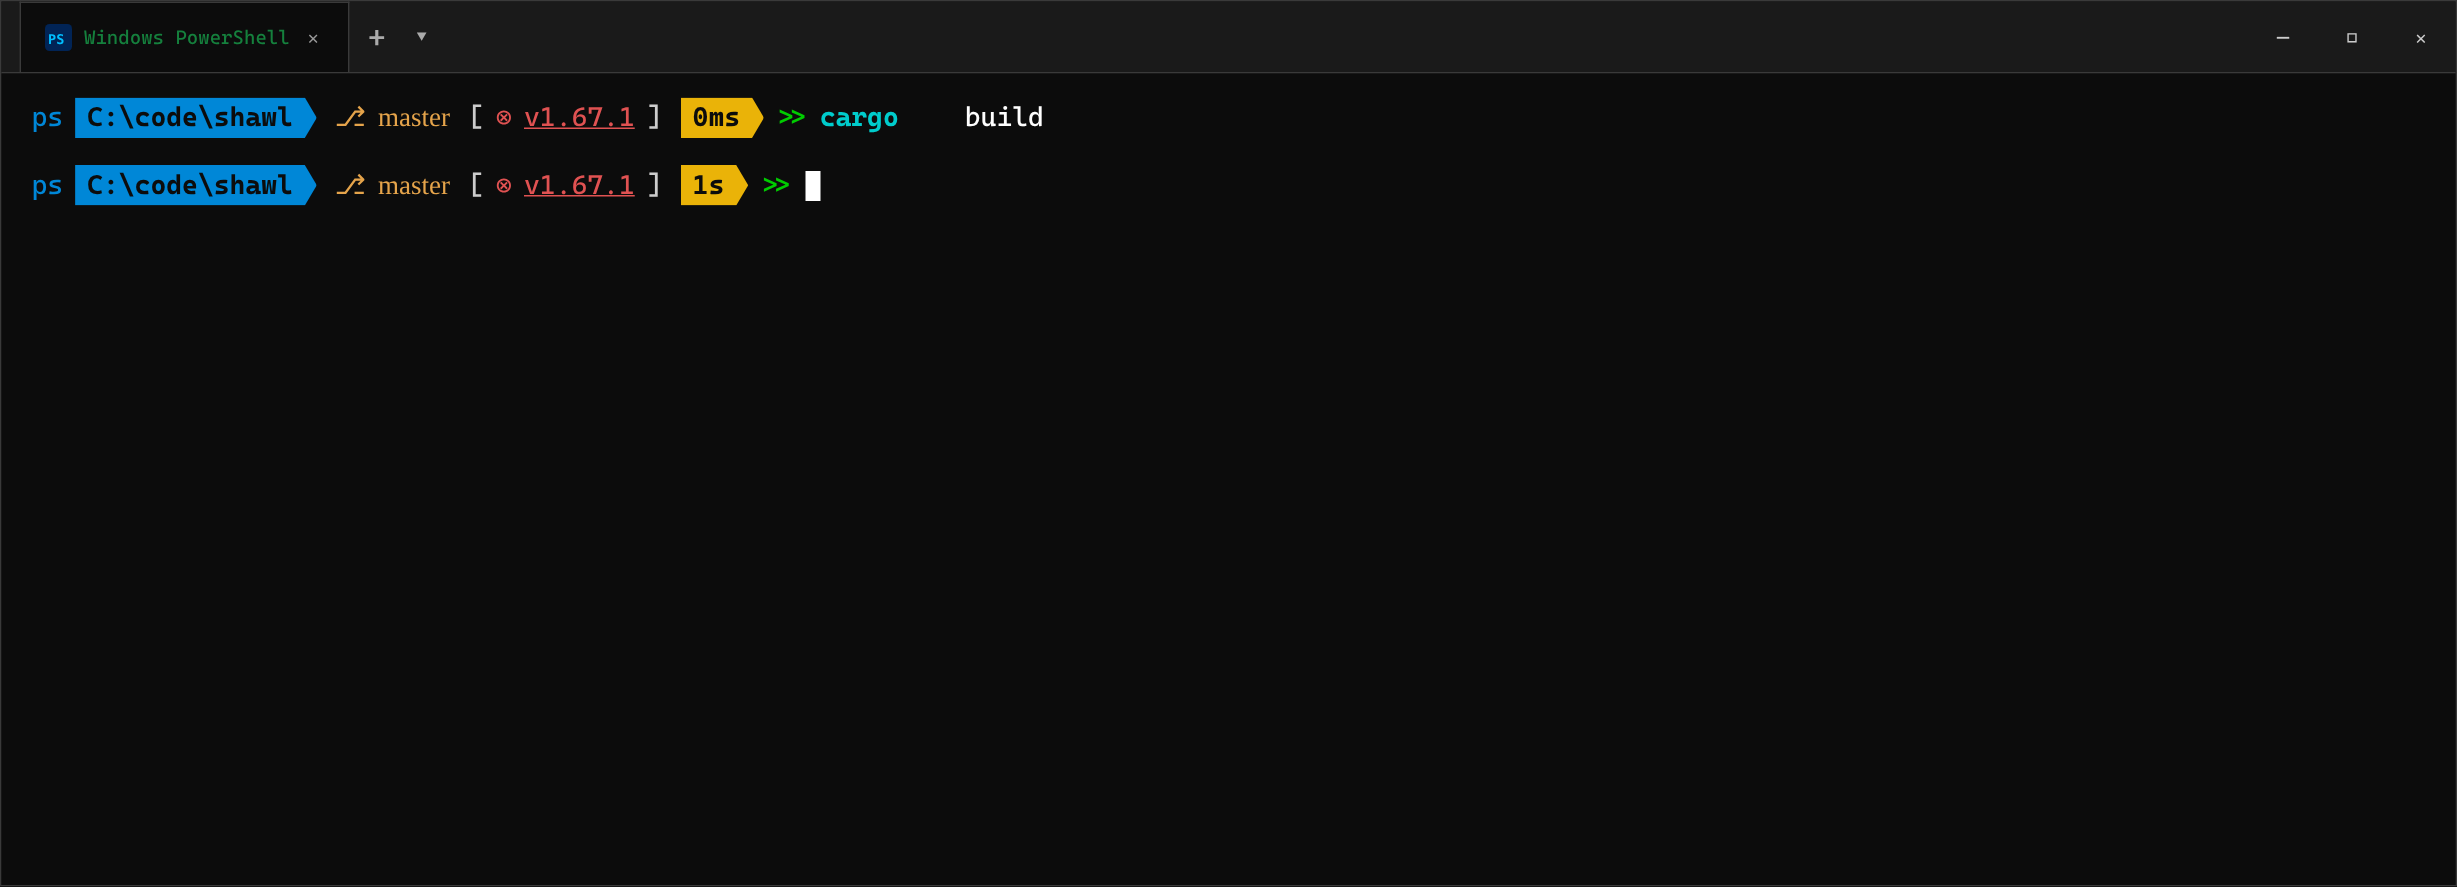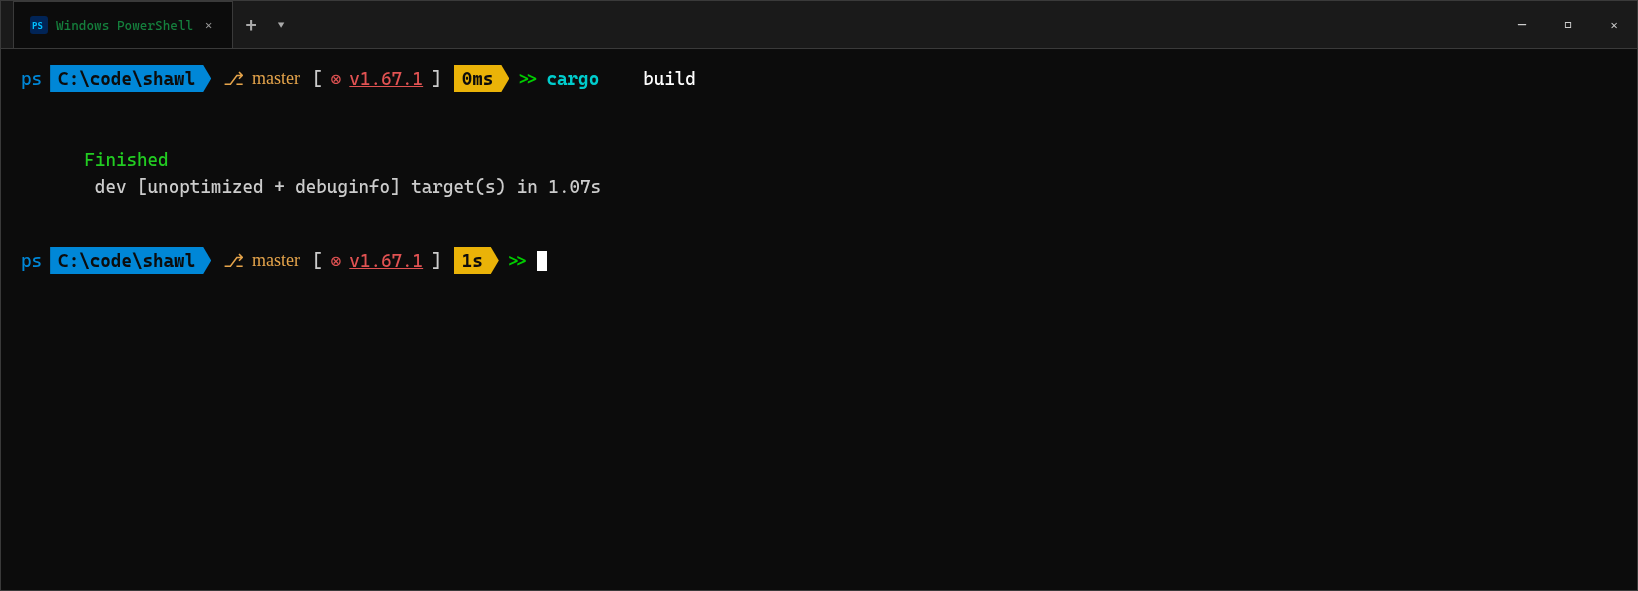--- a/index.html
+++ b/index.html
@@ -221,25 +221,20 @@
       <span class="c-bracket">]</span>
       <span class="spacer2"></span>
       <span class="c-time-bg">0ms</span>
       <span class="spacer"></span>
       <span class="c-arrow">&gt;&gt;</span>
       <span class="spacer"></span>
       <span class="c-cargo">cargo</span>
       <span class="c-cmd"> build</span>
     </div>
 
-    <div class="term-line-output">
-      <span style="display:inline-block; width:20px;"></span>
-      <span class="c-finished">Finished</span>
-      <span class="c-output"> dev [unoptimized + debuginfo] target(s) in 1.07s</span>
-    </div>
 
     <div style="height:18px;"></div>
 
     <div class="prompt-line">
       <span class="c-ps">ps</span>
       <span class="spacer"></span>
       <span class="c-dir-bg">C:\code\shawl</span>
       <span class="spacer2"></span>
       <span class="c-branch-icon">⎇</span>
       <span class="spacer"></span>

